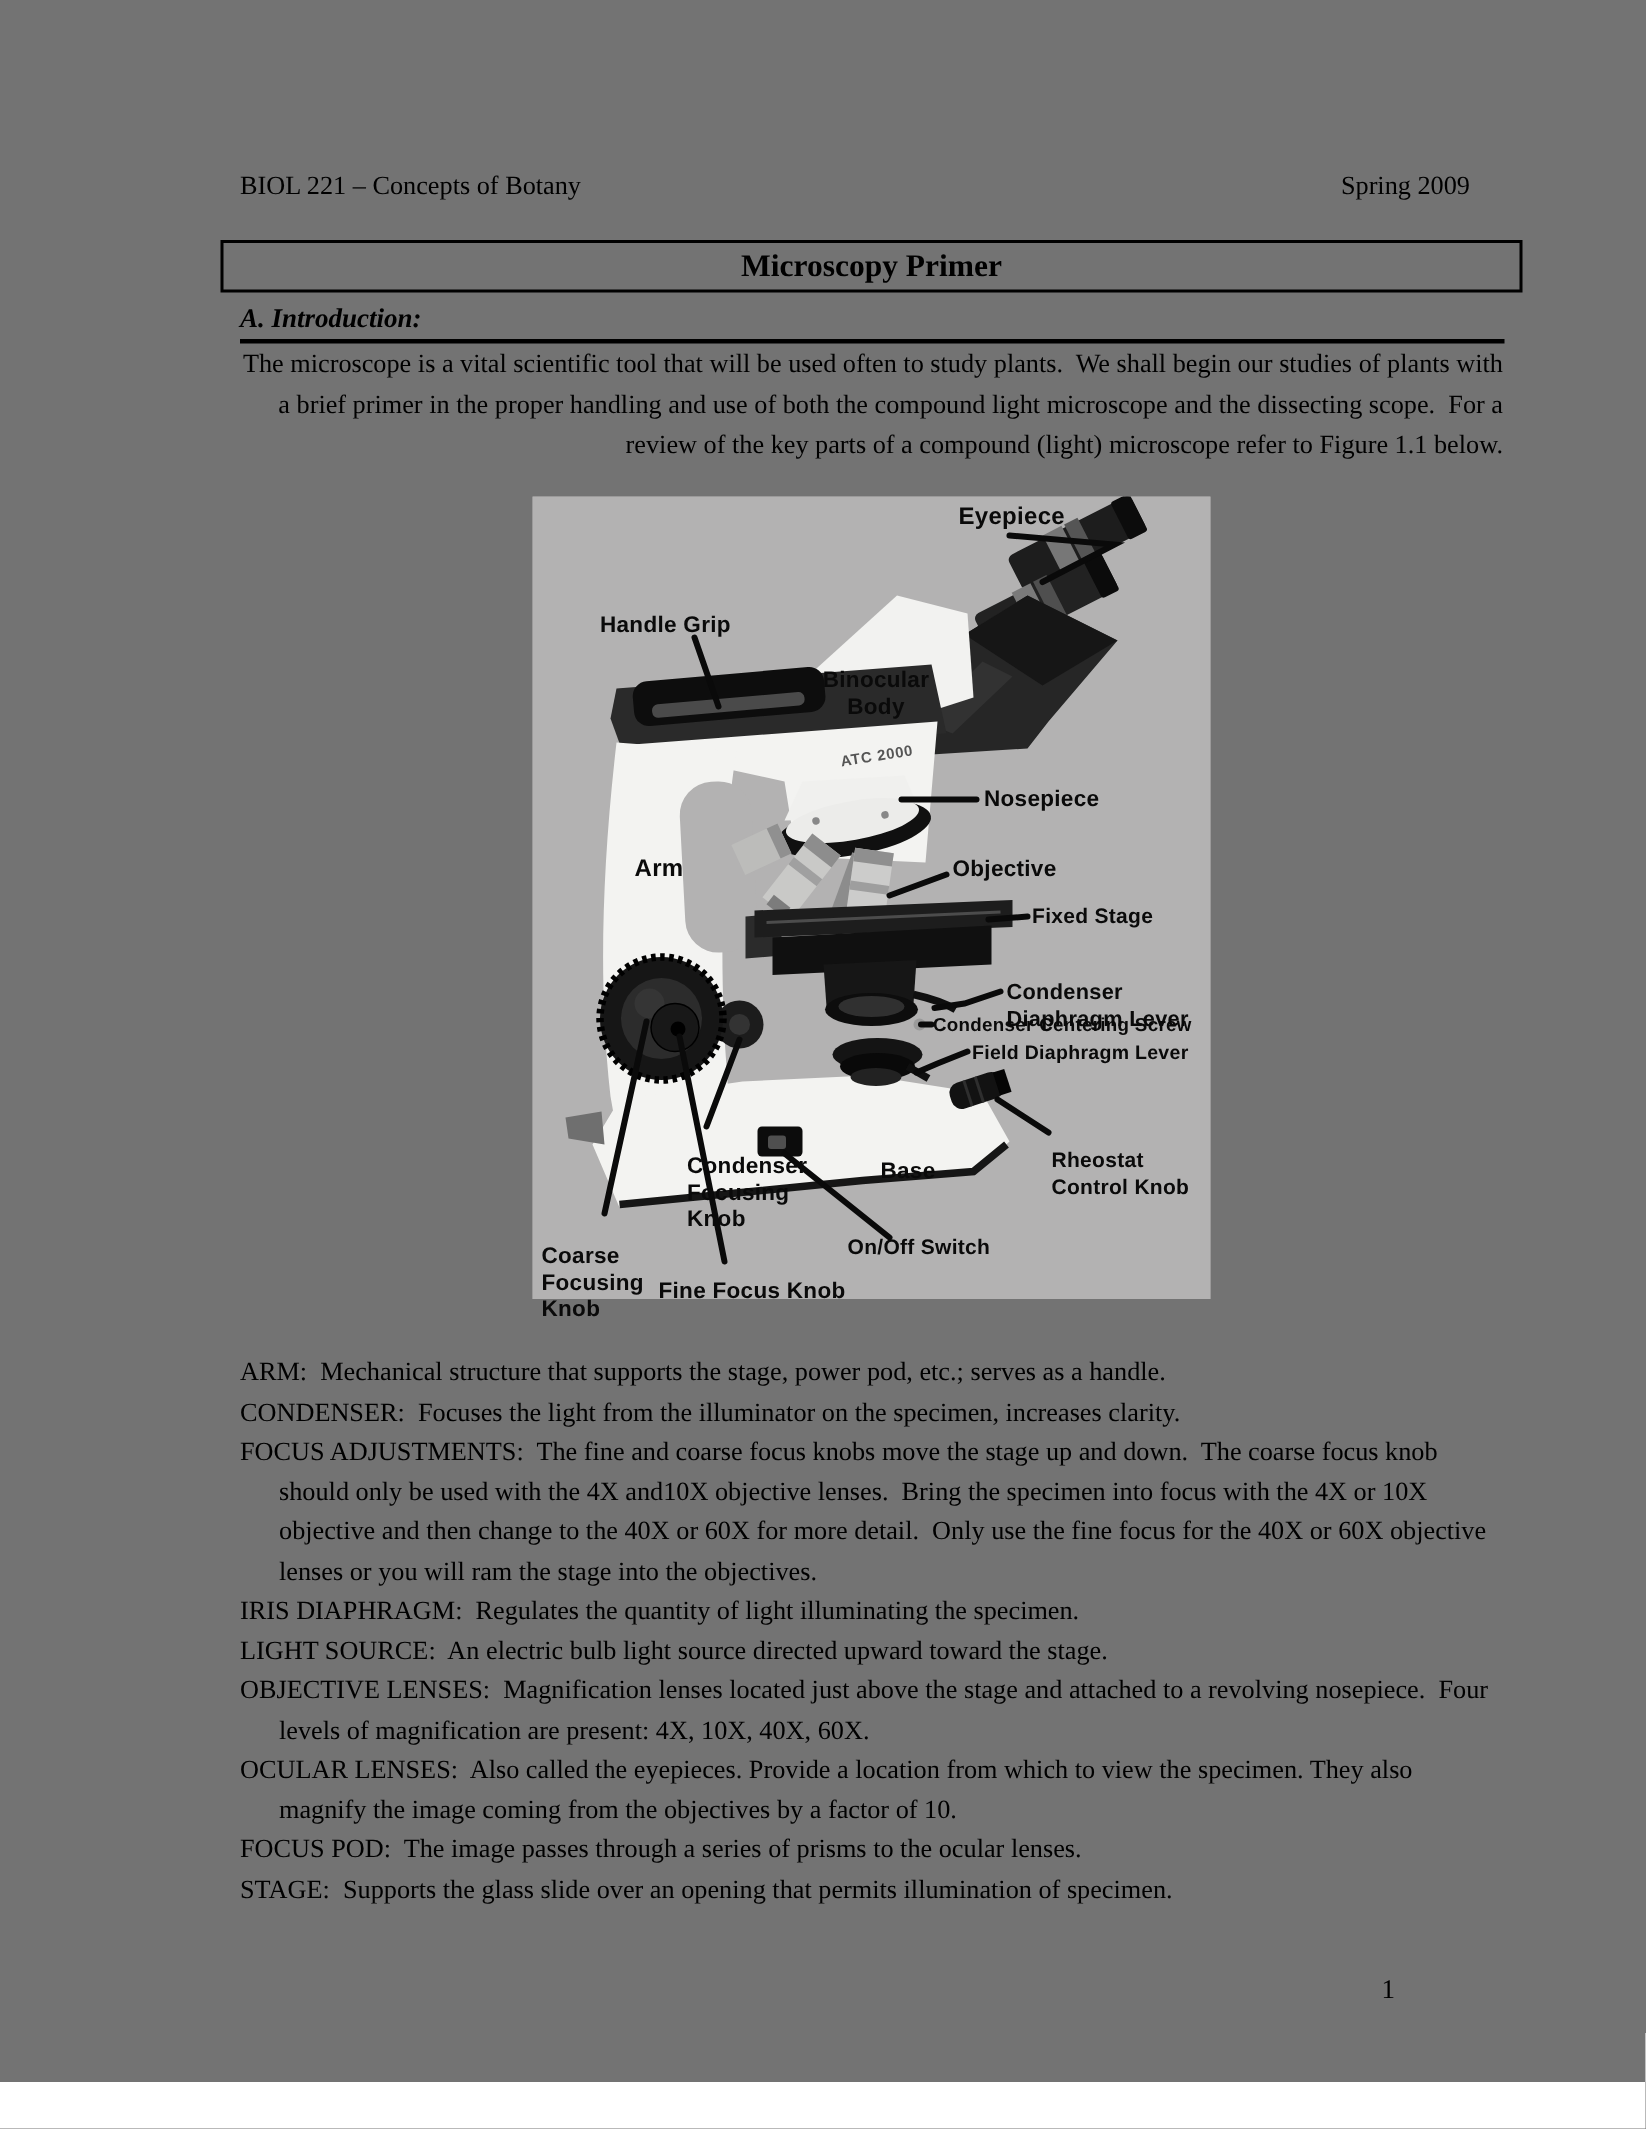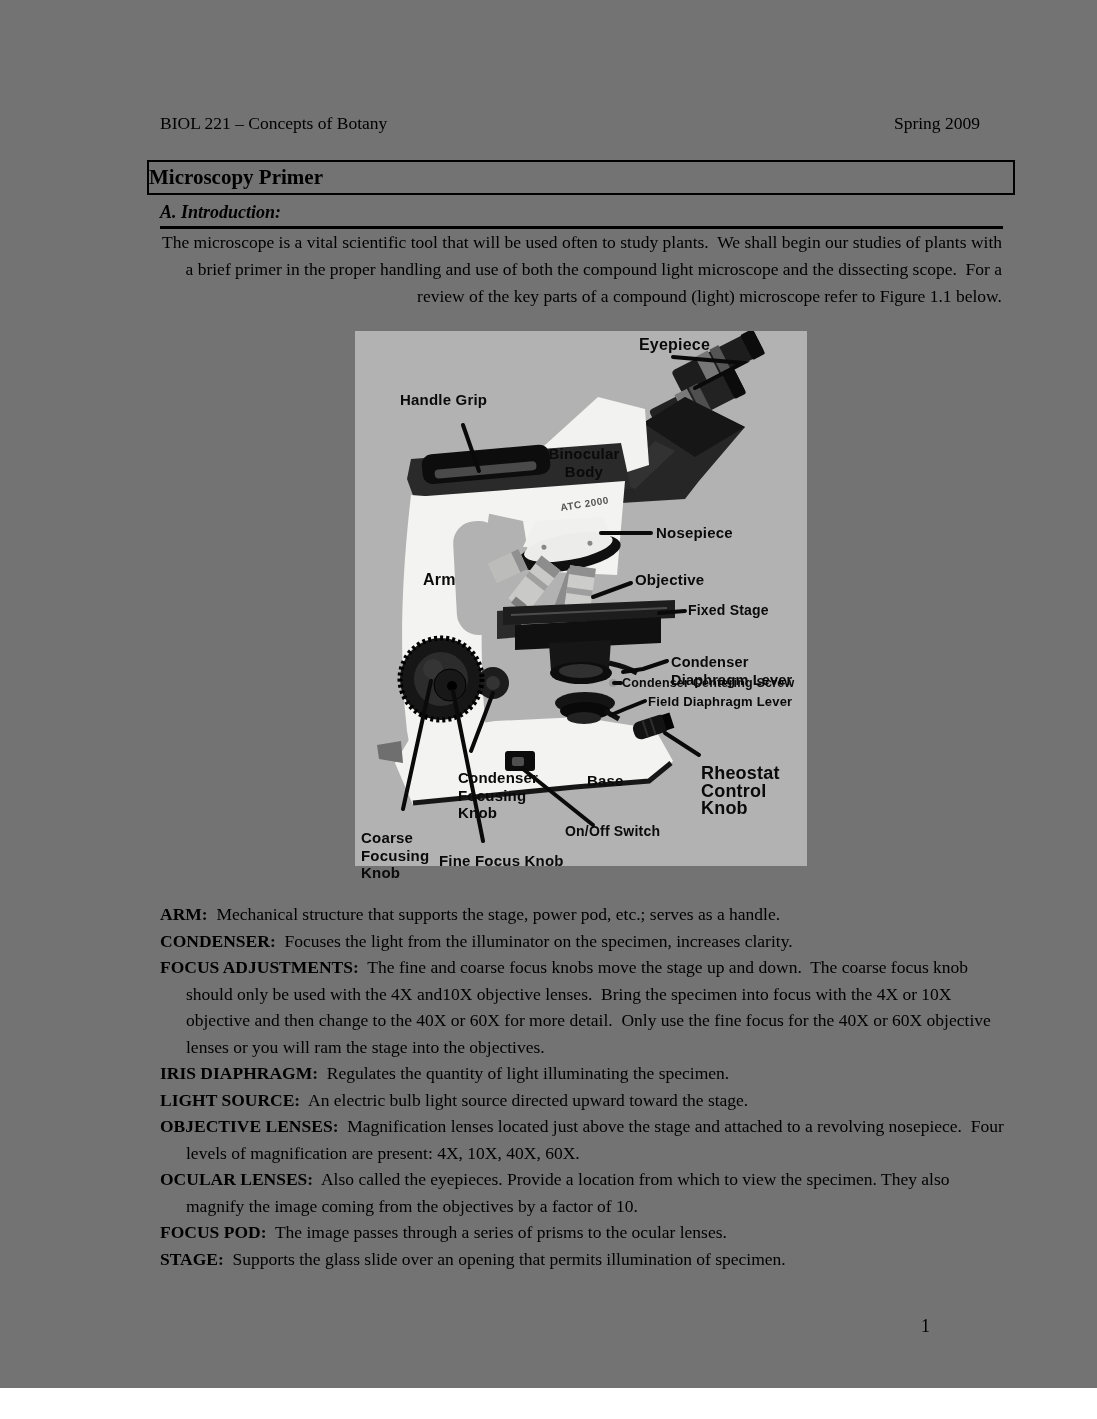--- a/index.html
+++ b/index.html
@@ -1,37 +1,37 @@
 <!DOCTYPE html>
 <html><head>
 <meta charset="utf-8">
 <style>
   html,body{margin:0;padding:0;background:#ffffff;}
   .page{position:relative;width:1097px;height:1388px;background:#737373;overflow:hidden;
         font-family:"Liberation Serif",serif;color:#000;}
   .header{position:absolute;left:160px;top:113px;width:820px;display:flex;
           justify-content:space-between;font-size:17.5px;}
   .title-box{position:absolute;left:147px;top:160px;width:864px;height:31px;
-             border:2px solid #000;text-align:left;line-height:31px;
+             border:2px solid #000;text-align:center;line-height:31px;
              font-weight:bold;font-size:21px;}
   .section-heading{position:absolute;left:160px;top:202px;width:843px;
                    font-weight:bold;font-size:18px;padding-bottom:3px;
                    border-bottom:3px solid #000;font-style:italic;}
   .intro{position:absolute;left:160px;top:229px;width:842px;
          font-size:17.5px;line-height:27px;text-align:right;}
   .figure{position:absolute;left:355px;top:331px;width:452px;height:535px;
           background:#b3b2b2;}
   .figure svg{position:absolute;left:0;top:0;}
   .fl{position:absolute;font-family:"Liberation Sans",sans-serif;font-weight:700;
       color:#0a0a0a;font-size:15px;line-height:17.5px;letter-spacing:.2px;white-space:nowrap;}
   .fl.wrap{white-space:normal;margin-top:18px;}
   .defs{position:absolute;left:160px;top:901px;width:844px;
         font-size:17.5px;line-height:26.5px;}
   .def{padding-left:26px;text-indent:-26px;}
-  .def b{font-weight:bold;}
+  .def b{font-weight:normal;}
   .page-number{position:absolute;left:921px;top:1316px;font-size:18px;}
 </style>
 </head>
 <body>
 
 <div class="page">
 
   <div class="header">
     <span>BIOL 221 – Concepts of Botany</span>
     <span>Spring 2009</span>
@@ -156,30 +156,30 @@
         <polyline points="290,370 270,378 256,384"></polyline>
         <line x1="344" y1="424" x2="310" y2="402"></line>
         <line x1="116" y1="420" x2="138" y2="362"></line>
         <line x1="48" y1="478" x2="76" y2="350"></line>
         <line x1="128" y1="510" x2="98" y2="360"></line>
         <line x1="238" y1="494" x2="168" y2="438"></line>
       </g>
     </svg>
 
     <div class="fl" style="left:284px;top:5px;font-size:16px">Eyepiece</div>
-    <div class="fl" style="left:45px;top:60px">Handle Grip</div>
+    <div class="fl" style="left:45px;top:77px">Handle Grip</div>
     <div class="fl wrap" style="left:188px;top:96px;width:82px;text-align:center">Binocular Body</div>
     <div class="fl" style="left:301px;top:193px">Nosepiece</div>
     <div class="fl" style="left:68px;top:240px;font-size:16px">Arm</div>
     <div class="fl" style="left:280px;top:240px">Objective</div>
     <div class="fl" style="left:333px;top:271px;font-size:14px">Fixed Stage</div>
     <div class="fl wrap" style="left:316px;top:305px;width:135px;font-size:14.5px">Condenser Diaphragm Lever</div>
     <div class="fl" style="left:267px;top:344px;font-size:12.5px">Condenser Centering Screw</div>
     <div class="fl" style="left:293px;top:362px;font-size:13px">Field Diaphragm Lever</div>
-    <div class="fl wrap" style="left:346px;top:416px;width:100px;font-size:18px">Rheostat Control Knob</div>
+    <div class="fl wrap" style="left:346px;top:416px;width:100px;font-size:14px">Rheostat Control Knob</div>
     <div class="fl wrap" style="left:103px;top:420px;width:95px">Condenser Focusing Knob</div>
     <div class="fl" style="left:232px;top:441px">Base</div>
     <div class="fl wrap" style="left:6px;top:480px;width:85px">Coarse Focusing Knob</div>
     <div class="fl" style="left:210px;top:492px;font-size:14px">On/Off Switch</div>
     <div class="fl" style="left:84px;top:521px">Fine Focus Knob</div>
   </div>
 
   <div class="defs">
     <div class="def"><b>ARM:</b><span>&nbsp; Mechanical structure that supports the stage, power pod, etc.; serves as a handle.</span></div>
     <div class="def"><b>CONDENSER:</b><span>&nbsp; Focuses the light from the illuminator on the specimen, increases clarity.</span></div>

